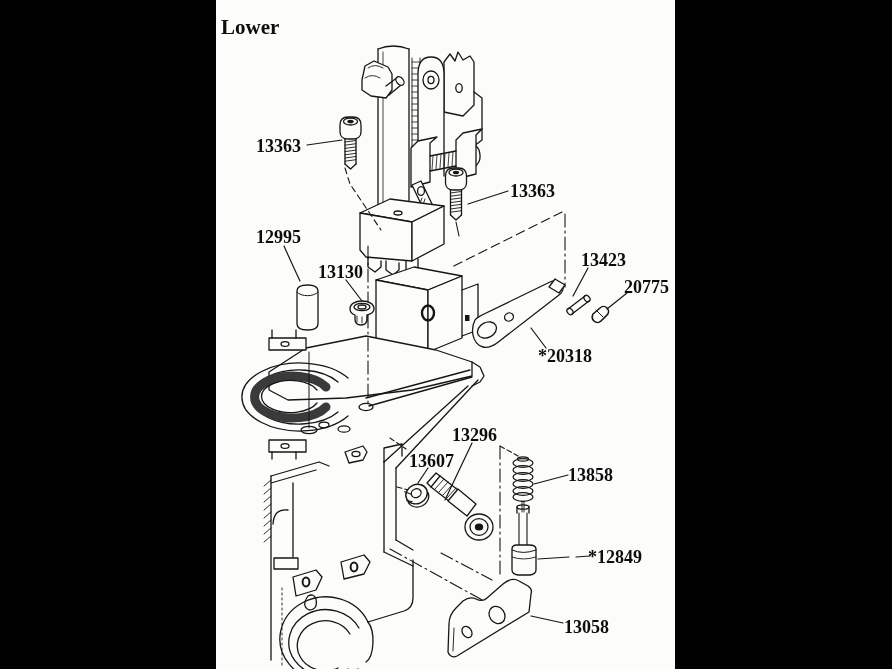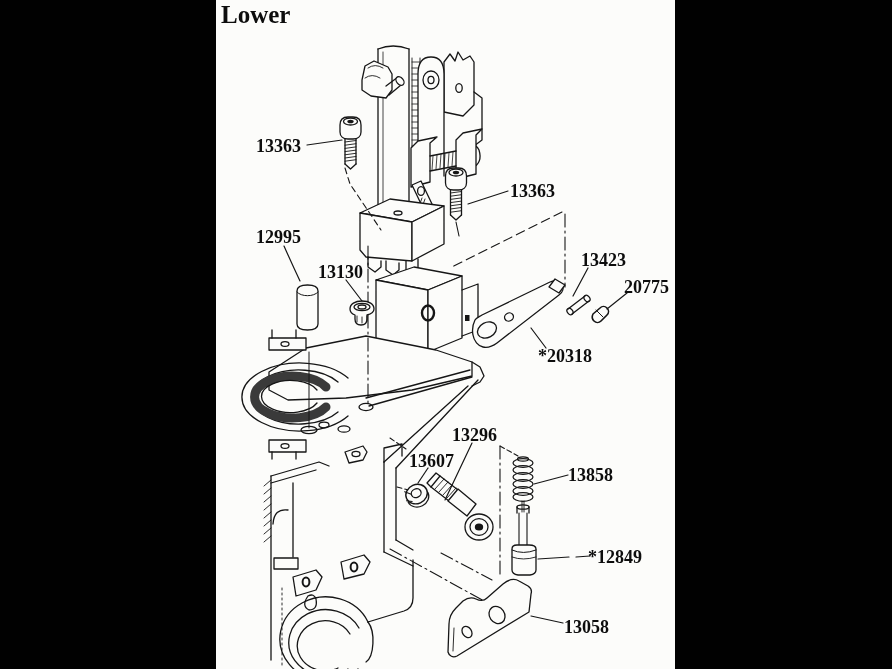--- a/index.html
+++ b/index.html
@@ -1,19 +1,19 @@
 <!DOCTYPE html>
 <html><head>
 <meta charset="utf-8">
 <style>
   html,body{margin:0;padding:0;background:#000;}
   .stage{position:relative;width:892px;height:669px;background:#010101;overflow:hidden;
          font-family:"Liberation Serif",serif;}
   .canvas{position:absolute;left:216px;top:0;width:459px;height:669px;background:#fcfcfa;}
-  .page-title{position:absolute;left:5px;top:0px;font-size:25px;font-weight:bold;color:#0d0d0d;
+  .page-title{position:absolute;left:5px;top:12px;font-size:21px;font-weight:bold;color:#0d0d0d;
               letter-spacing:0px;line-height:30px;}
   svg{position:absolute;left:0;top:0;}
   svg text{font-family:"Liberation Serif",serif;font-weight:bold;font-size:18px;fill:#0d0d0d;}
 </style>
 </head>
 <body>
 
 <div class="stage">
   <div class="canvas">
     <div class="page-title">Lower</div>

